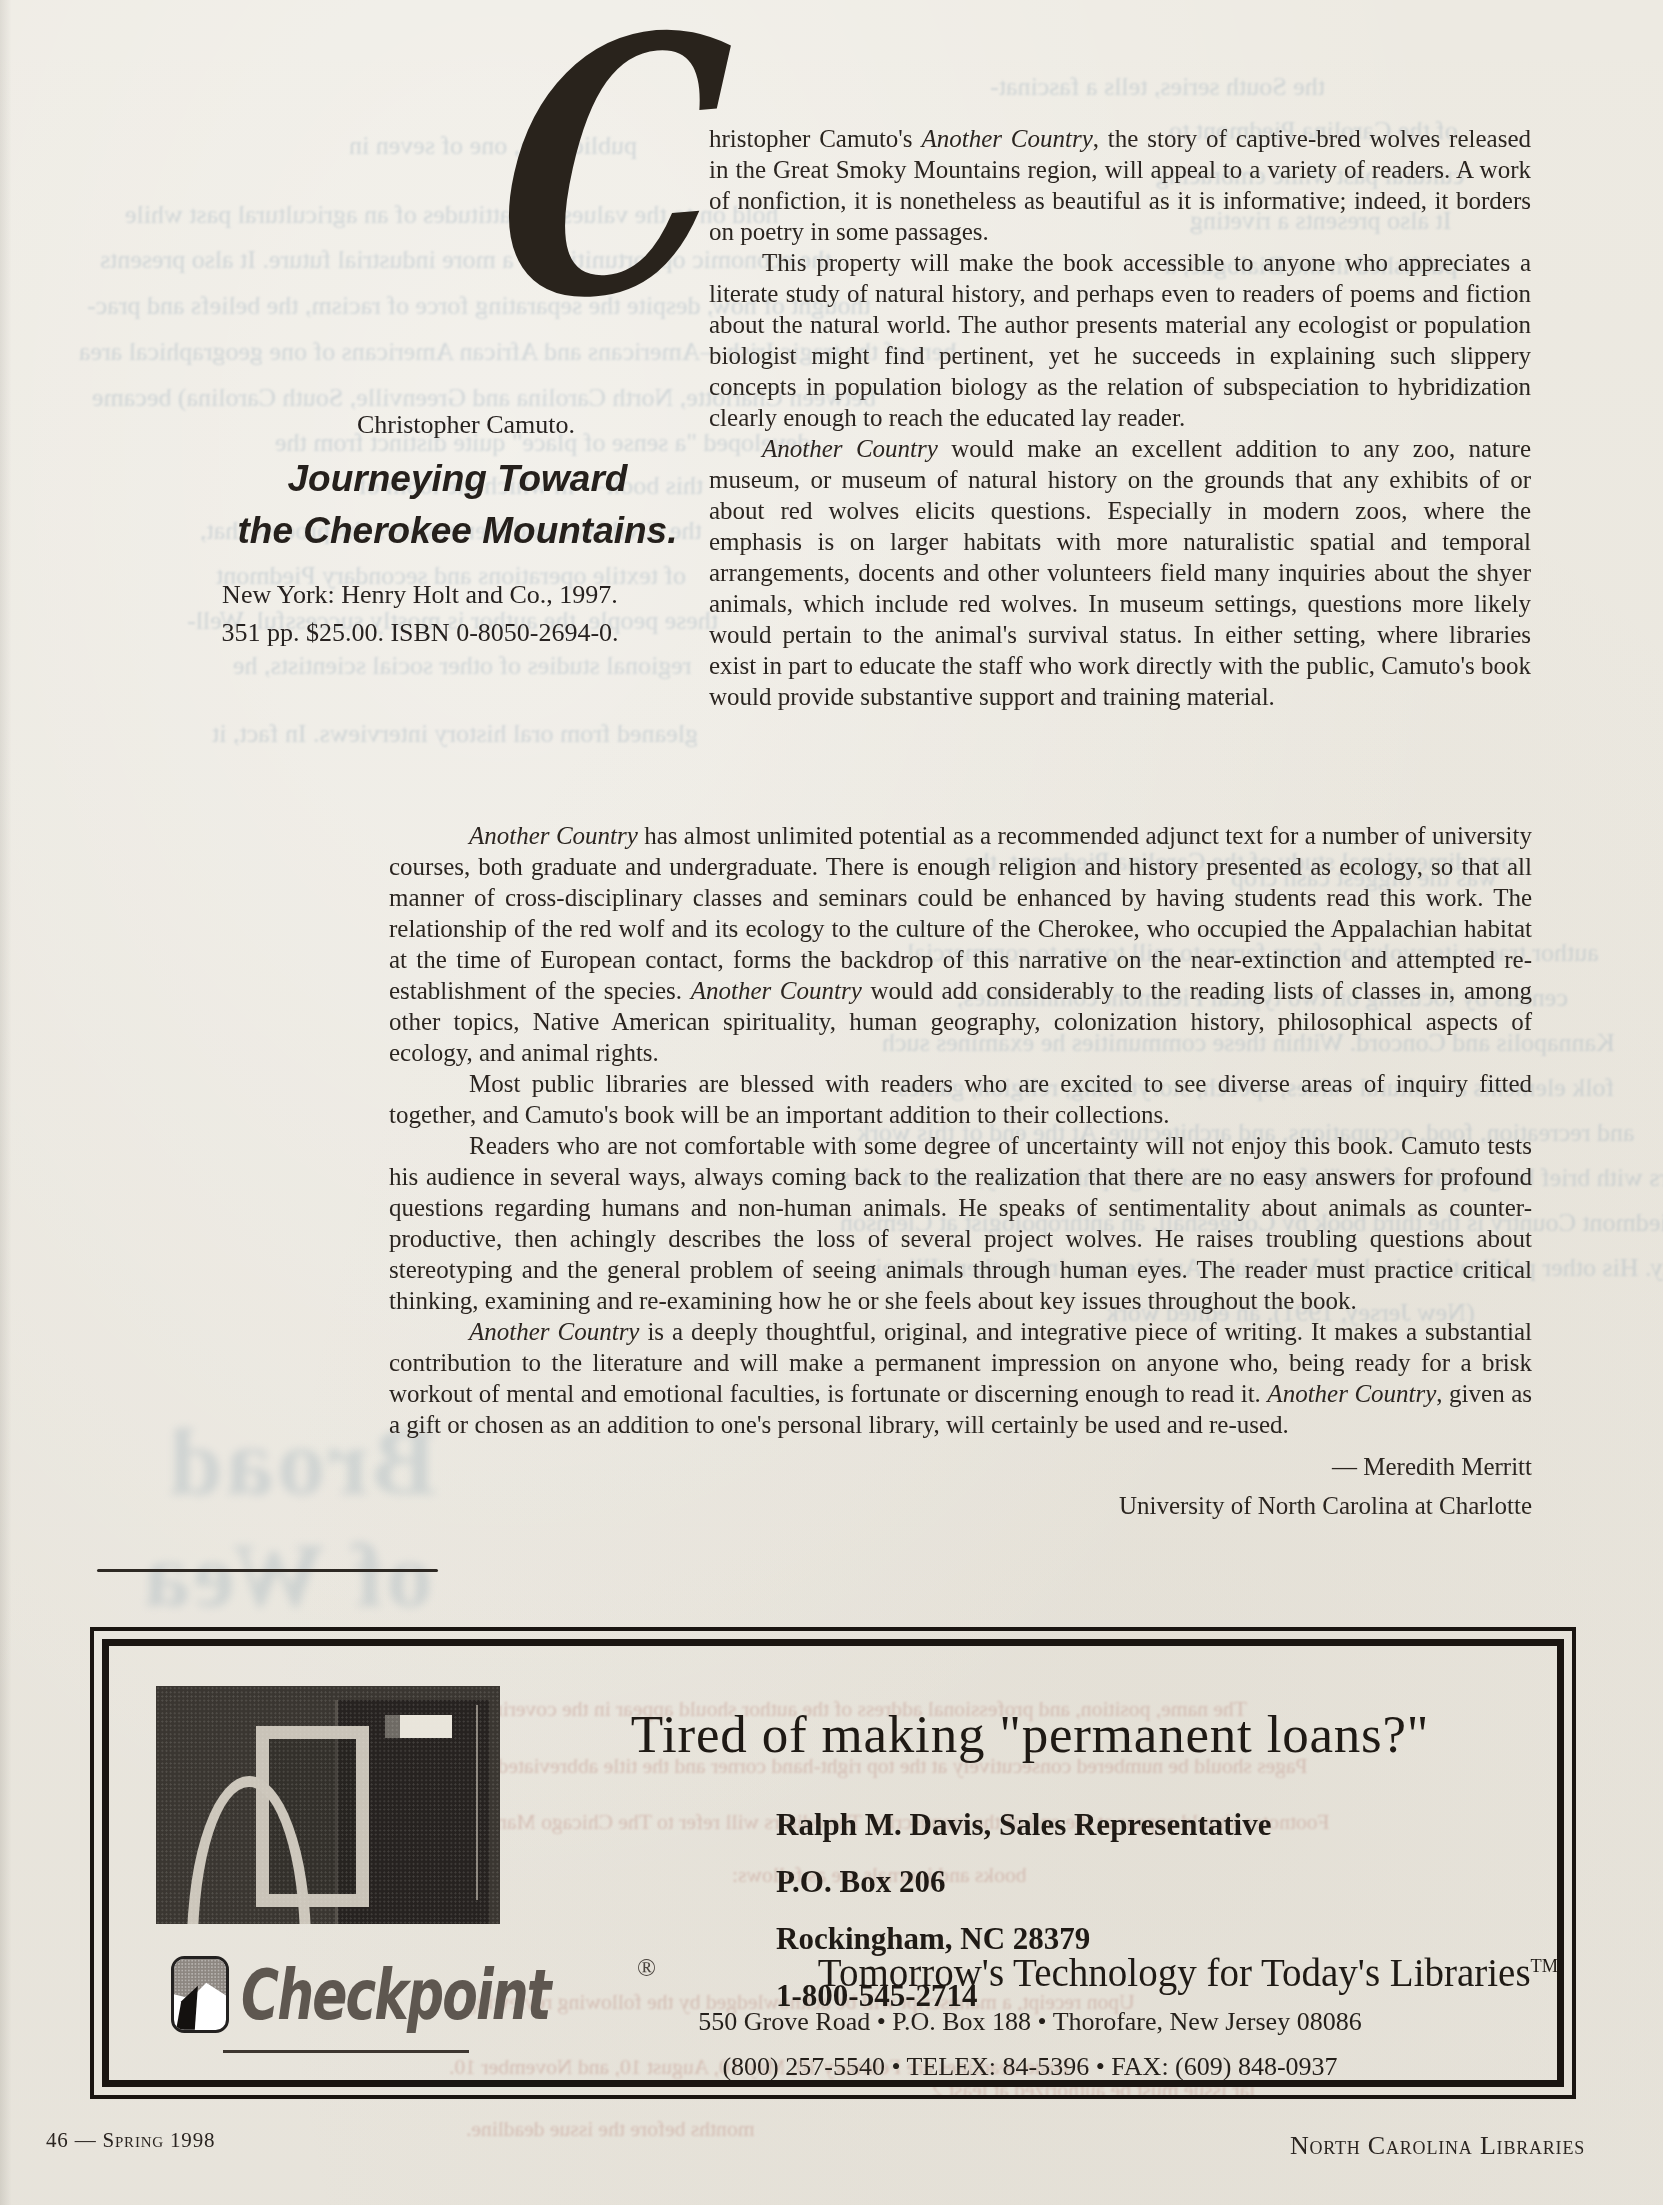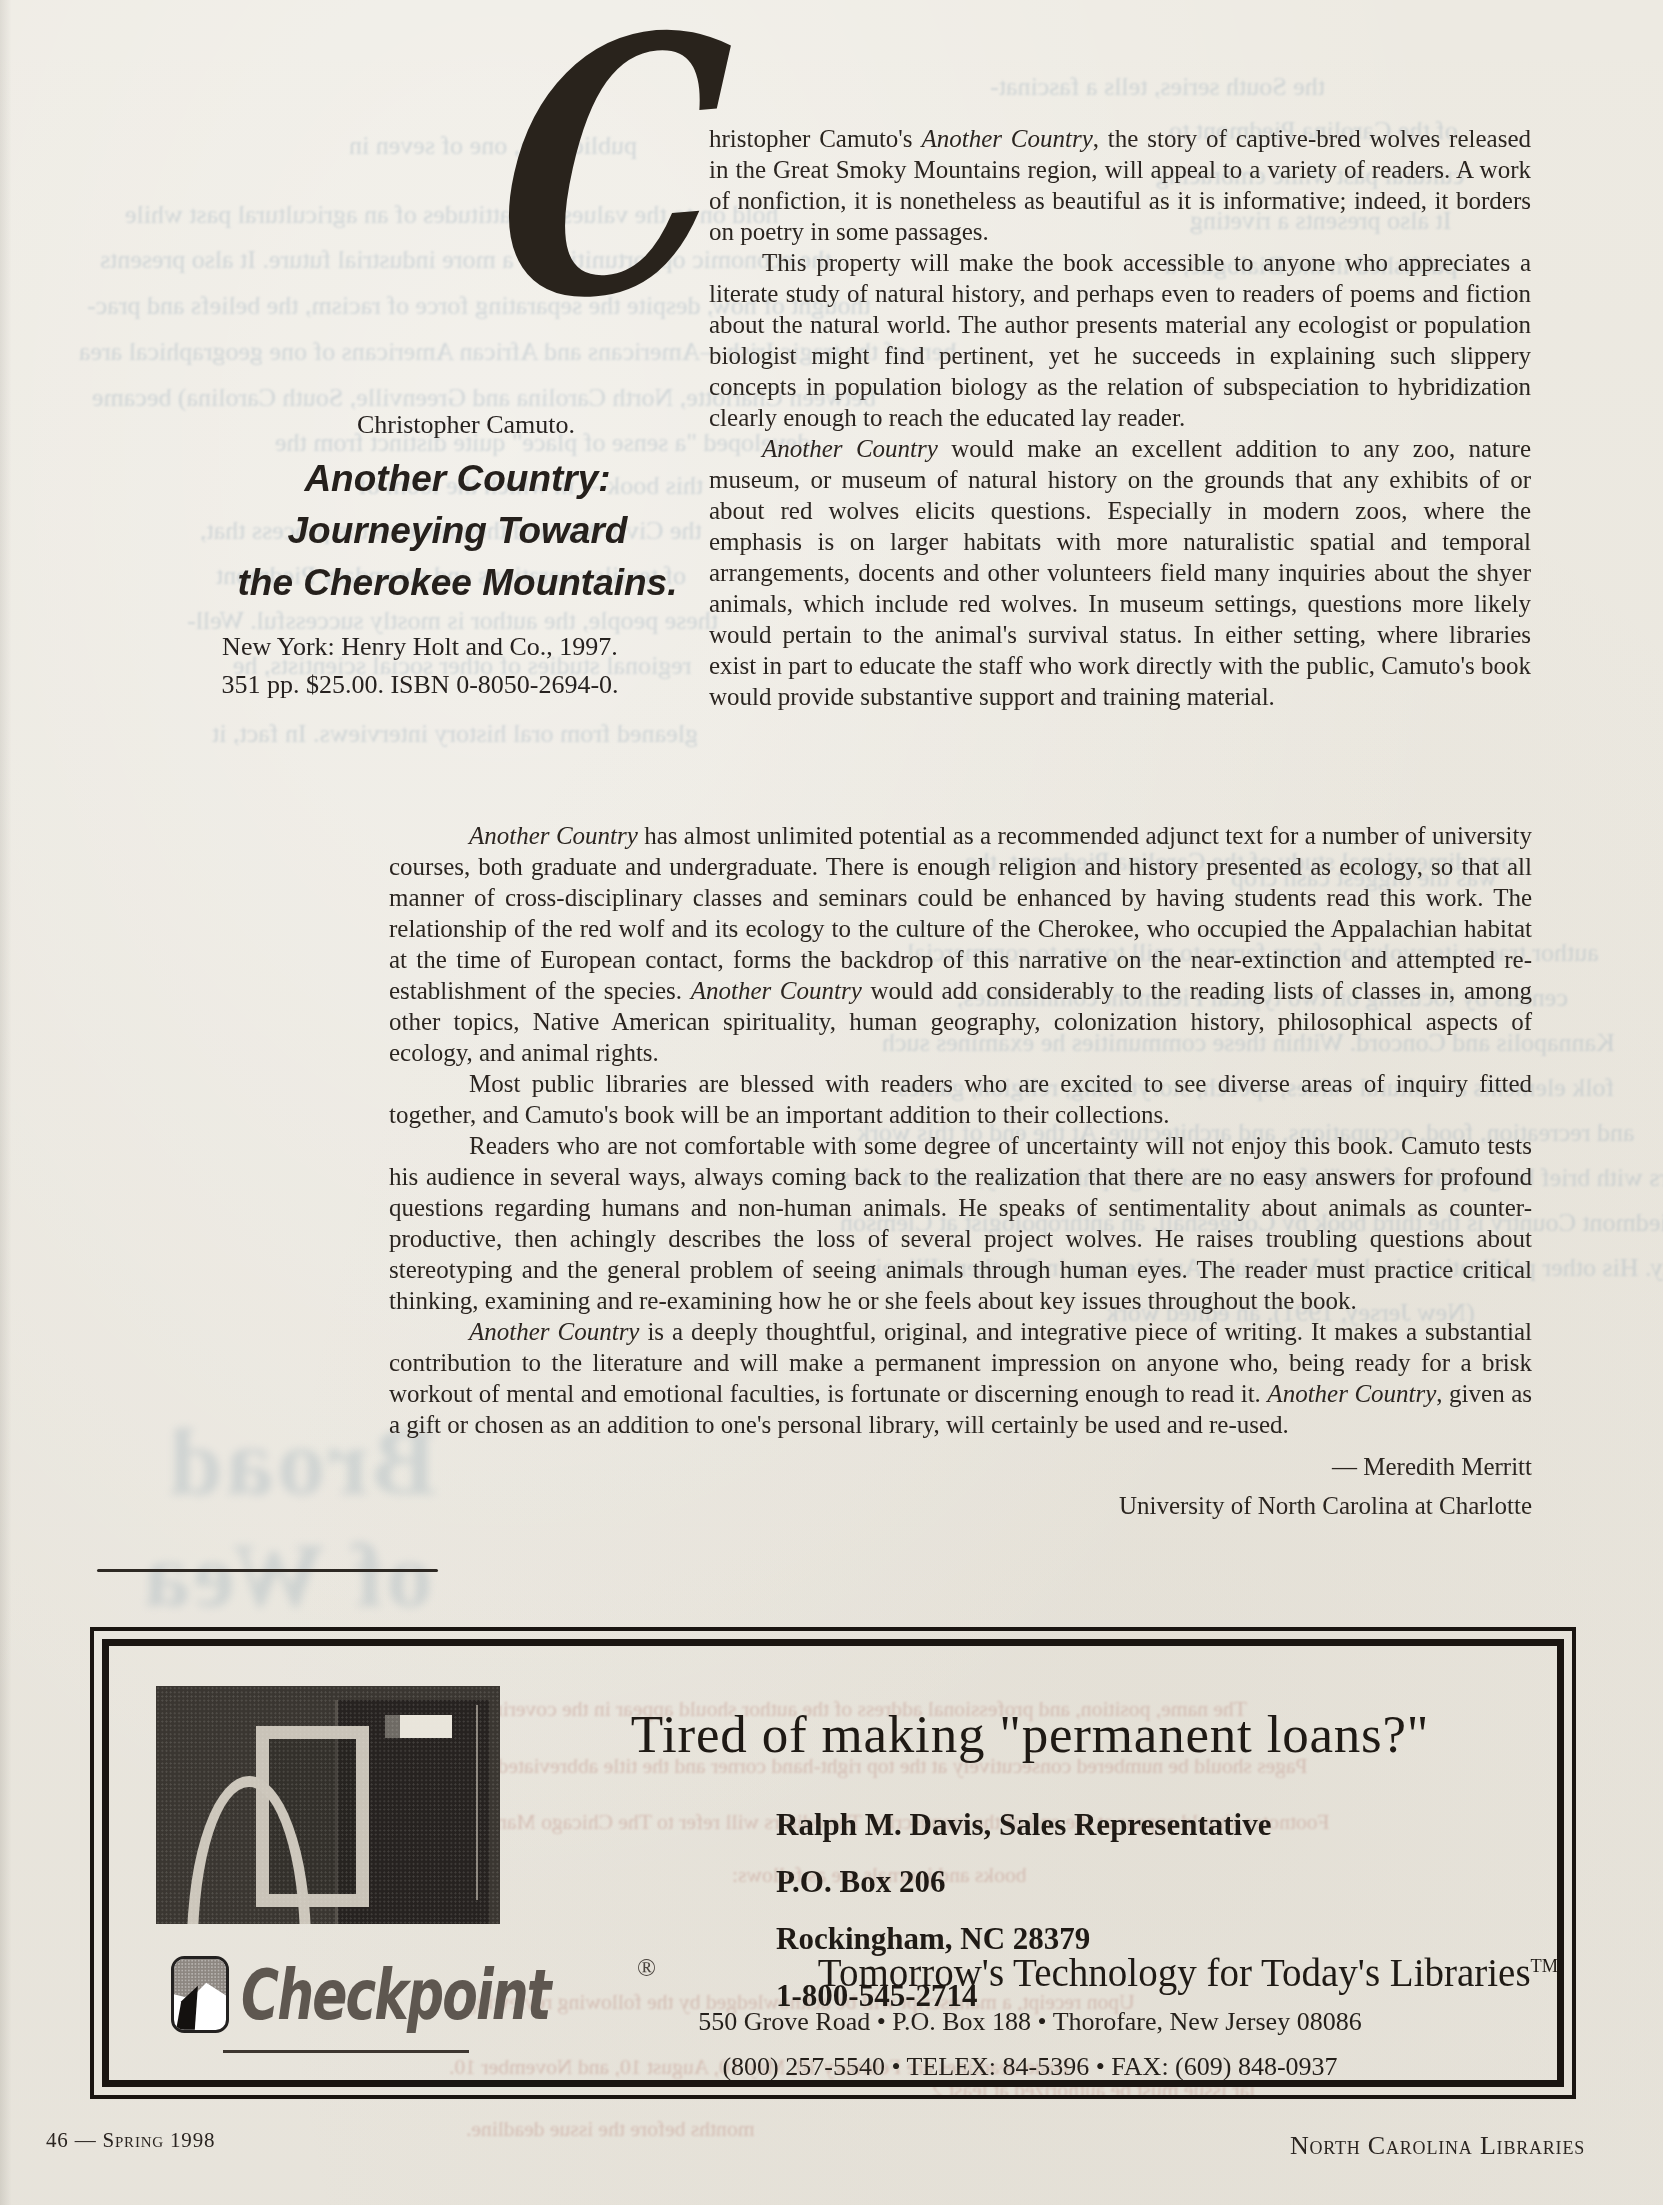--- a/index.html
+++ b/index.html
@@ -188,21 +188,20 @@
       <div class="ghost warm" style="left: 466px; top: 2117px; font-size: 21.6px;">months before the issue deadline.</div>
     </div>
 
   <div class="layer">
 
     <div class="dropcap">C</div>
 
     <div class="citation">
       <div class="citation-author">Christopher Camuto.</div>
       <div class="citation-title">
-        <div>Another Country:</div>
         <div>Journeying Toward</div>
         <div>the Cherokee Mountains.</div>
       </div>
       <div class="citation-imprint">
         <div>New York: Henry Holt and Co., 1997.</div>
         <div>351 pp. $25.00.  ISBN 0-8050-2694-0.</div>
       </div>
     </div>
 
     <div class="lead-column">

